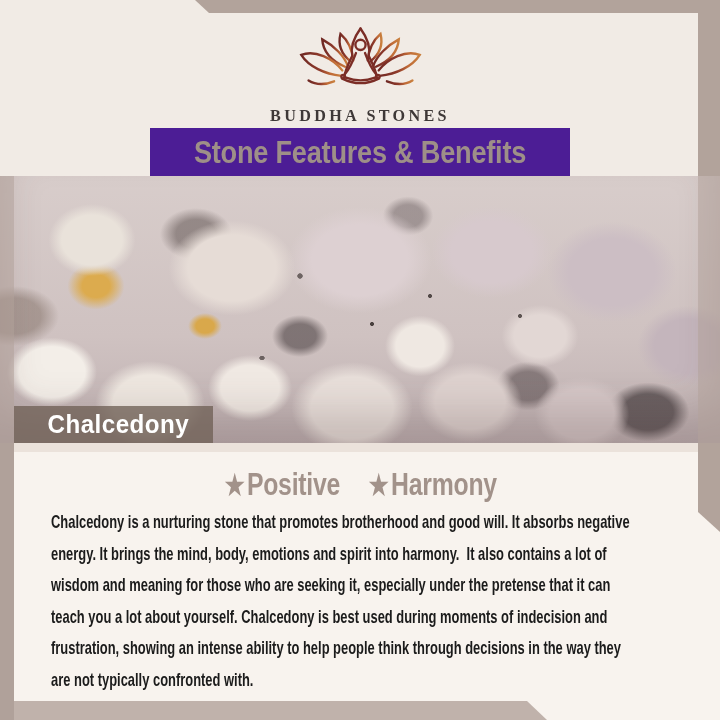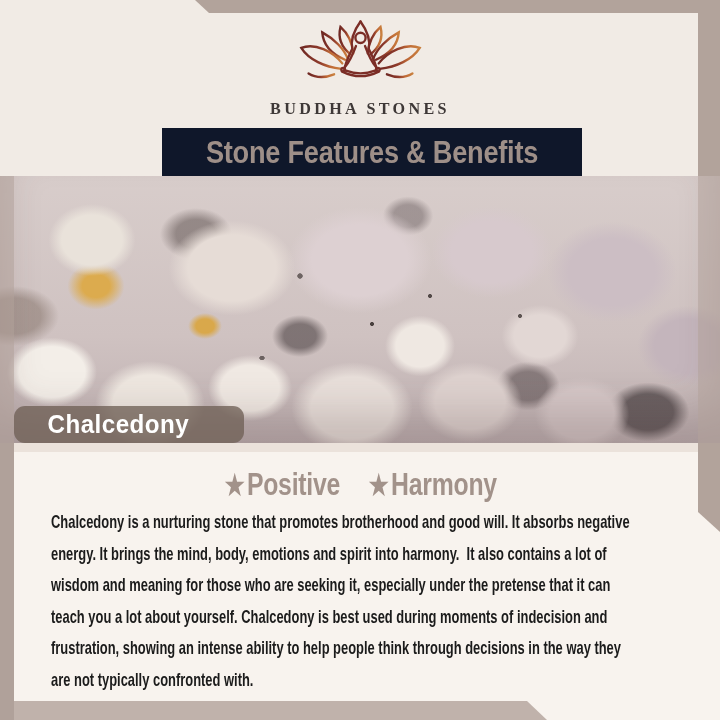--- a/index.html
+++ b/index.html
@@ -12,27 +12,27 @@
     clip-path:polygon(195px 0,720px 0,720px 13px,209px 13px);z-index:6;}
   .frame-right-upper{position:absolute;left:698px;top:0;width:22px;height:176px;background:#b2a39b;z-index:6;}
   .frame-right-photo{position:absolute;left:698px;top:176px;width:22px;height:267px;background:rgba(178,163,155,.55);z-index:6;}
   .frame-right-lower{position:absolute;left:698px;top:443px;width:22px;height:89px;background:#b2a39b;
     clip-path:polygon(0 0,100% 0,100% 100%,0 calc(100% - 20px));z-index:6;}
   .frame-bottom{position:absolute;left:0;top:701px;width:720px;height:19px;background:#c0b2ab;
     clip-path:polygon(0 0,527px 0,547px 19px,0 19px);z-index:6;}
   .frame-left-photo{position:absolute;left:0;top:176px;width:14px;height:267px;background:rgba(178,163,155,.55);z-index:7;}
   .frame-left-lower{position:absolute;left:0;top:443px;width:14px;height:277px;background:#b0a19a;z-index:7;}
   
-  .logo-wrap{position:absolute;left:0;top:0;width:720px;height:128px;z-index:2;}
+  .logo-wrap{position:absolute;left:0;top:7px;width:720px;height:128px;z-index:2;}
   .logo-svg{position:absolute;left:283px;top:16px;width:155px;height:82px;}
   .brand{position:absolute;left:0;top:99px;width:720px;text-align:center;
     font-family:"Liberation Serif",serif;font-size:17px;font-weight:700;
     letter-spacing:3.5px;color:#3e3837;transform:scaleX(.95);}
   
-  .title-panel{position:absolute;left:150px;top:128px;width:420px;height:48px;background:#0f172a;z-index:2;margin-left:12px;}
+  .title-panel{position:absolute;left:150px;top:128px;width:420px;height:48px;background:#4c1d95;z-index:2;}
   .title-text{width:100%;height:48px;line-height:48px;text-align:center;
     font-size:32px;font-weight:700;color:#9e8f88;letter-spacing:-.3px;
     transform:scaleX(.85);white-space:nowrap;}
   
   .photo{position:absolute;left:0;top:176px;width:720px;height:267px;z-index:1;
     background:
       radial-gradient(3px 3px at 372px 148px, rgba(40,32,30,.8) 0 60%, rgba(40,32,30,0) 75%),
       radial-gradient(3px 3px at 430px 120px, rgba(40,32,30,.75) 0 60%, rgba(40,32,30,0) 75%),
       radial-gradient(4px 4px at 300px 100px, rgba(40,32,30,.6) 0 60%, rgba(40,32,30,0) 75%),
       radial-gradient(3px 3px at 520px 140px, rgba(40,32,30,.7) 0 60%, rgba(40,32,30,0) 75%),
@@ -55,22 +55,22 @@
       radial-gradient(52px 42px at 540px 160px, #e2d7d4 0 50%, rgba(226,215,212,0) 74%),
       radial-gradient(40px 30px at 300px 160px, rgba(62,52,54,.55) 0 40%, rgba(62,52,54,0) 70%),
       radial-gradient(50px 36px at 196px 58px, rgba(84,72,70,.5) 0 40%, rgba(84,72,70,0) 72%),
       radial-gradient(56px 40px at 648px 236px, rgba(44,36,38,.6) 0 45%, rgba(44,36,38,0) 74%),
       radial-gradient(44px 34px at 528px 210px, rgba(70,58,60,.5) 0 42%, rgba(70,58,60,0) 72%),
       radial-gradient(60px 40px at 14px 140px, rgba(128,110,100,.5) 0 45%, rgba(128,110,100,0) 75%),
       radial-gradient(36px 28px at 408px 40px, rgba(96,84,86,.45) 0 40%, rgba(96,84,86,0) 70%),
       linear-gradient(180deg,#d8cdcb 0%,#cfc2c1 60%,#bfb1b2 100%);
     box-shadow:inset 0 -30px 40px rgba(80,60,60,.22);
   }
-  .photo-label{position:absolute;left:14px;bottom:0;width:230px;height:37px;
-    background:rgba(112,96,86,.78);border-radius:11px;}
+  .photo-label{position:absolute;left:14px;bottom:0;width:199px;height:37px;
+    background:rgba(112,96,86,.78);}
   .photo-label-text{display:inline-block;padding-left:36px;line-height:37px;
     font-size:26px;font-weight:700;color:#ffffff;letter-spacing:.5px;
     transform:scaleX(.93);transform-origin:left center;white-space:nowrap;}
   
   .shade-strip{position:absolute;left:0;top:443px;width:720px;height:9px;background:#ebe2db;z-index:0;}
   .content-bg{position:absolute;left:0;top:452px;width:720px;height:268px;background:#f8f3ee;z-index:0;}
   .features{position:absolute;left:0;top:463px;width:720px;height:44px;z-index:2;
     display:flex;justify-content:center;align-items:center;gap:34px;
     transform:scaleX(.8);}
   .feature{display:flex;align-items:center;white-space:nowrap;}

